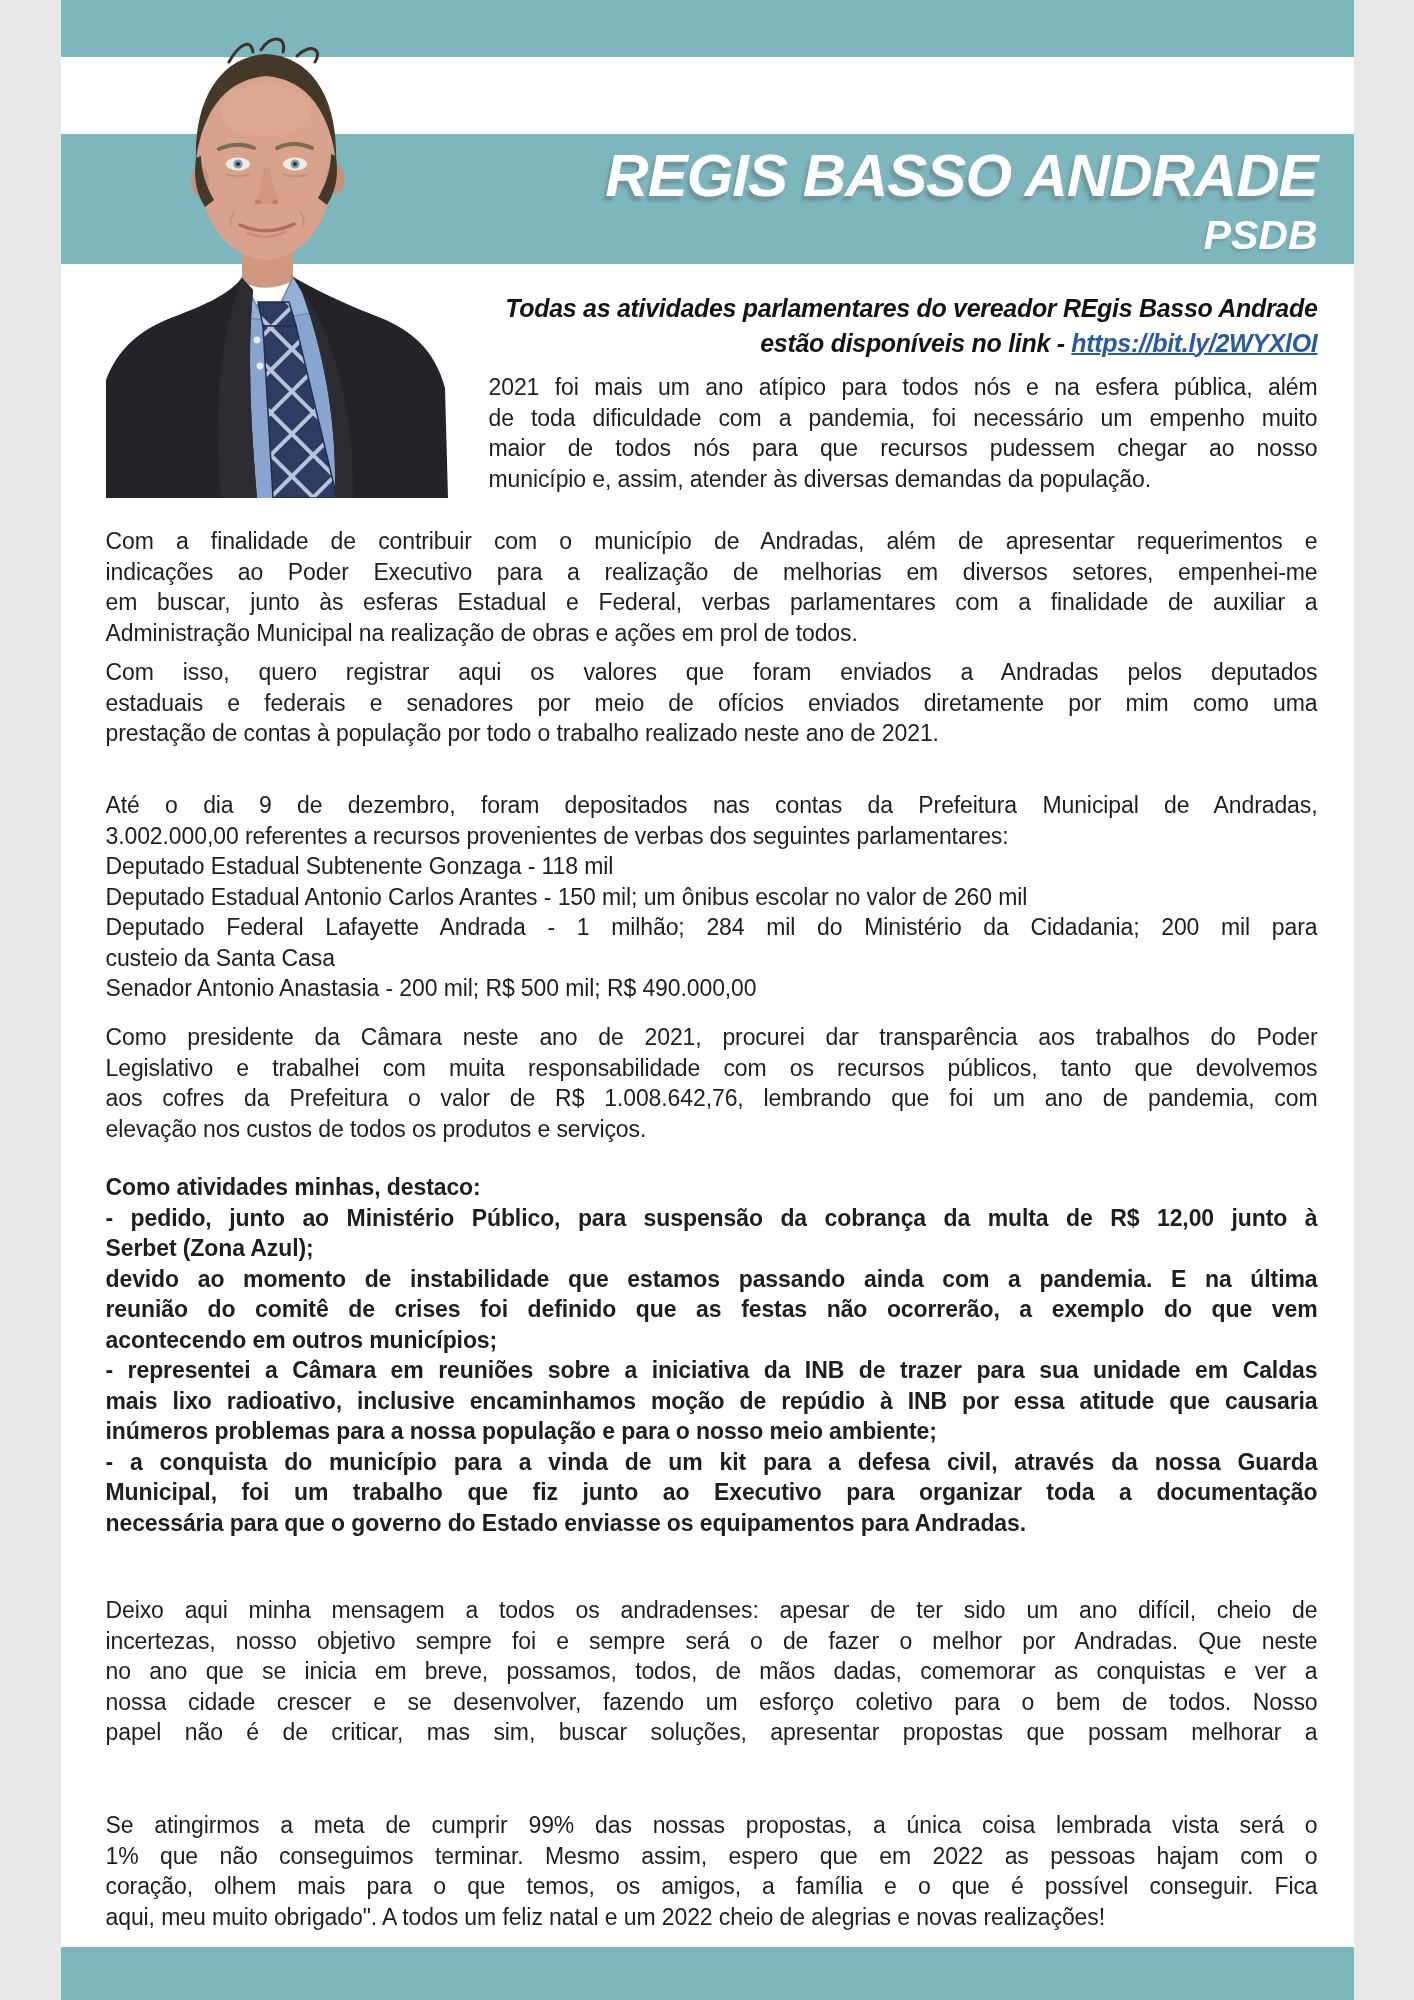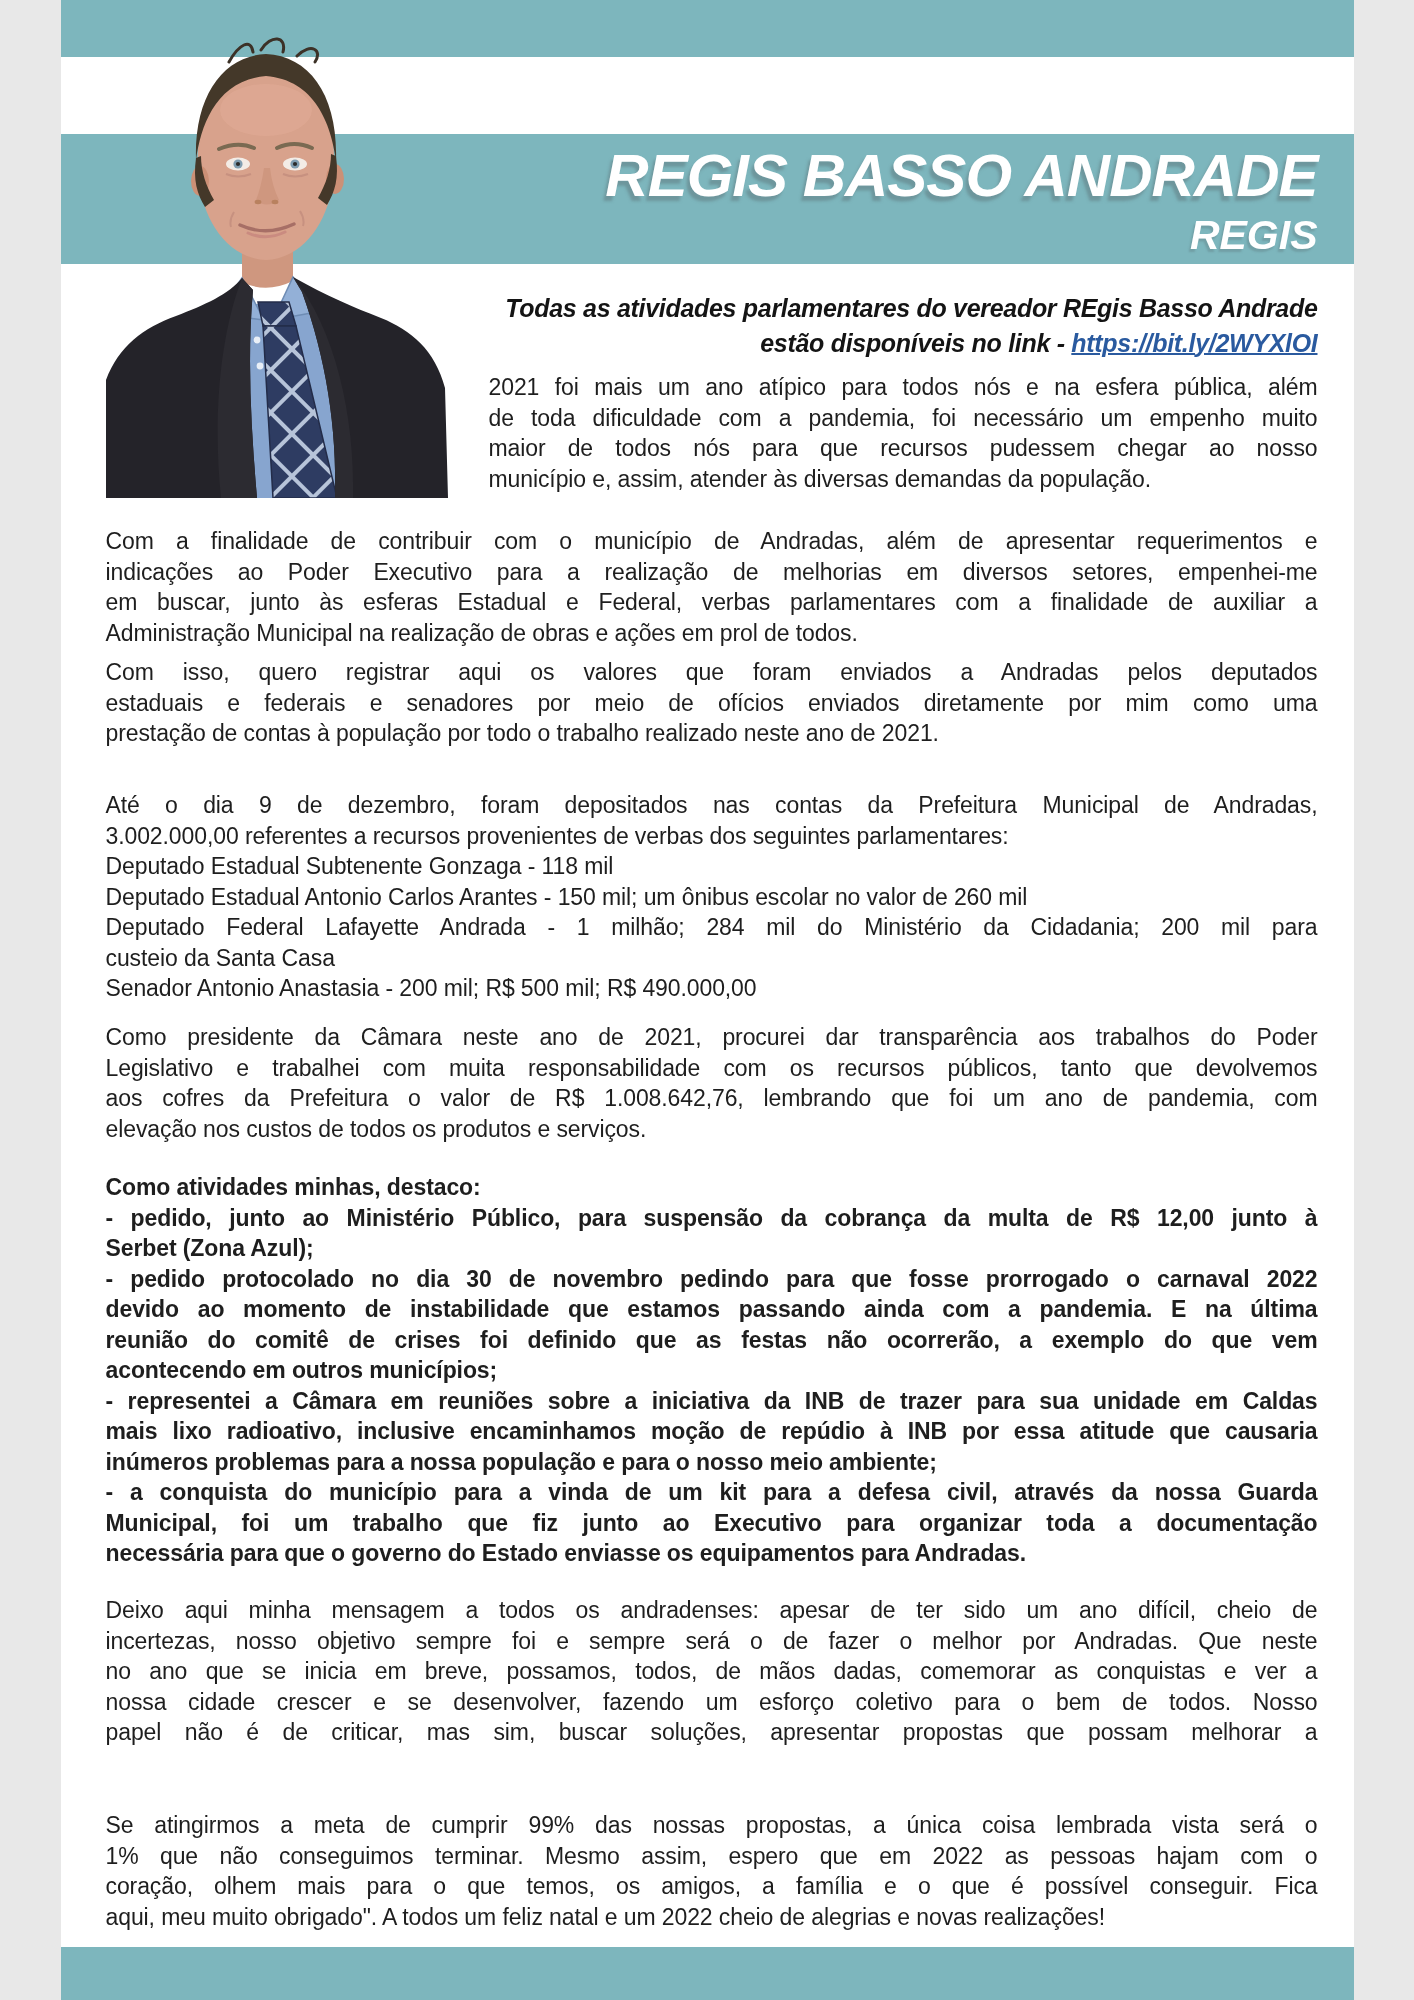--- a/index.html
+++ b/index.html
@@ -47,21 +47,21 @@
 </head>
 <body>
 
 <div class="page">
 
   <div class="band band-top"></div>
   <div class="band band-title"></div>
 
   <div class="header-text">
     <div class="main-title">REGIS BASSO ANDRADE</div>
-    <div class="sub-title">REGIS</div>
+    <div class="sub-title">PSDB</div>
   </div>
 
   <svg class="portrait" viewBox="0 0 352 470" xmlns="http://www.w3.org/2000/svg">
     <defs>
       <pattern id="tiePat" width="30" height="30" patternUnits="userSpaceOnUse" patternTransform="rotate(45)">
         <rect width="30" height="30" fill="#2e3c62"></rect>
         <rect x="0" y="0" width="30" height="4" fill="#b7c4d9"></rect>
         <rect x="0" y="0" width="4" height="30" fill="#b7c4d9"></rect>
       </pattern>
     </defs>
@@ -155,21 +155,20 @@
   <div class="para p4">
       <div class="ln j">Como presidente da Câmara neste ano de 2021, procurei dar transparência aos trabalhos do Poder</div>
       <div class="ln j">Legislativo e trabalhei com muita responsabilidade com os recursos públicos, tanto que devolvemos</div>
       <div class="ln j">aos cofres da Prefeitura o valor de R$ 1.008.642,76, lembrando que foi um ano de pandemia, com</div>
       <div class="ln">elevação nos custos de todos os produtos e serviços.</div>
     </div>
   <div class="para p5">
       <div class="ln">Como atividades minhas, destaco:</div>
       <div class="ln j">- pedido, junto ao Ministério Público, para suspensão da cobrança da multa de R$ 12,00 junto à</div>
       <div class="ln">Serbet (Zona Azul);</div>
-      <div class="ln j">- pedido protocolado no dia 30 de novembro pedindo para que fosse prorrogado o carnaval 2022</div>
       <div class="ln j">devido ao momento de instabilidade que estamos passando ainda com a pandemia. E na última</div>
       <div class="ln j">reunião do comitê de crises foi definido que as festas não ocorrerão, a exemplo do que vem</div>
       <div class="ln">acontecendo em outros municípios;</div>
       <div class="ln j">- representei a Câmara em reuniões sobre a iniciativa da INB de trazer para sua unidade em Caldas</div>
       <div class="ln j">mais lixo radioativo, inclusive encaminhamos moção de repúdio à INB por essa atitude que causaria</div>
       <div class="ln">inúmeros problemas para a nossa população e para o nosso meio ambiente;</div>
       <div class="ln j">- a conquista do município para a vinda de um kit para a defesa civil, através da nossa Guarda</div>
       <div class="ln j">Municipal, foi um trabalho que fiz junto ao Executivo para organizar toda a documentação</div>
       <div class="ln">necessária para que o governo do Estado enviasse os equipamentos para Andradas.</div>
     </div>

